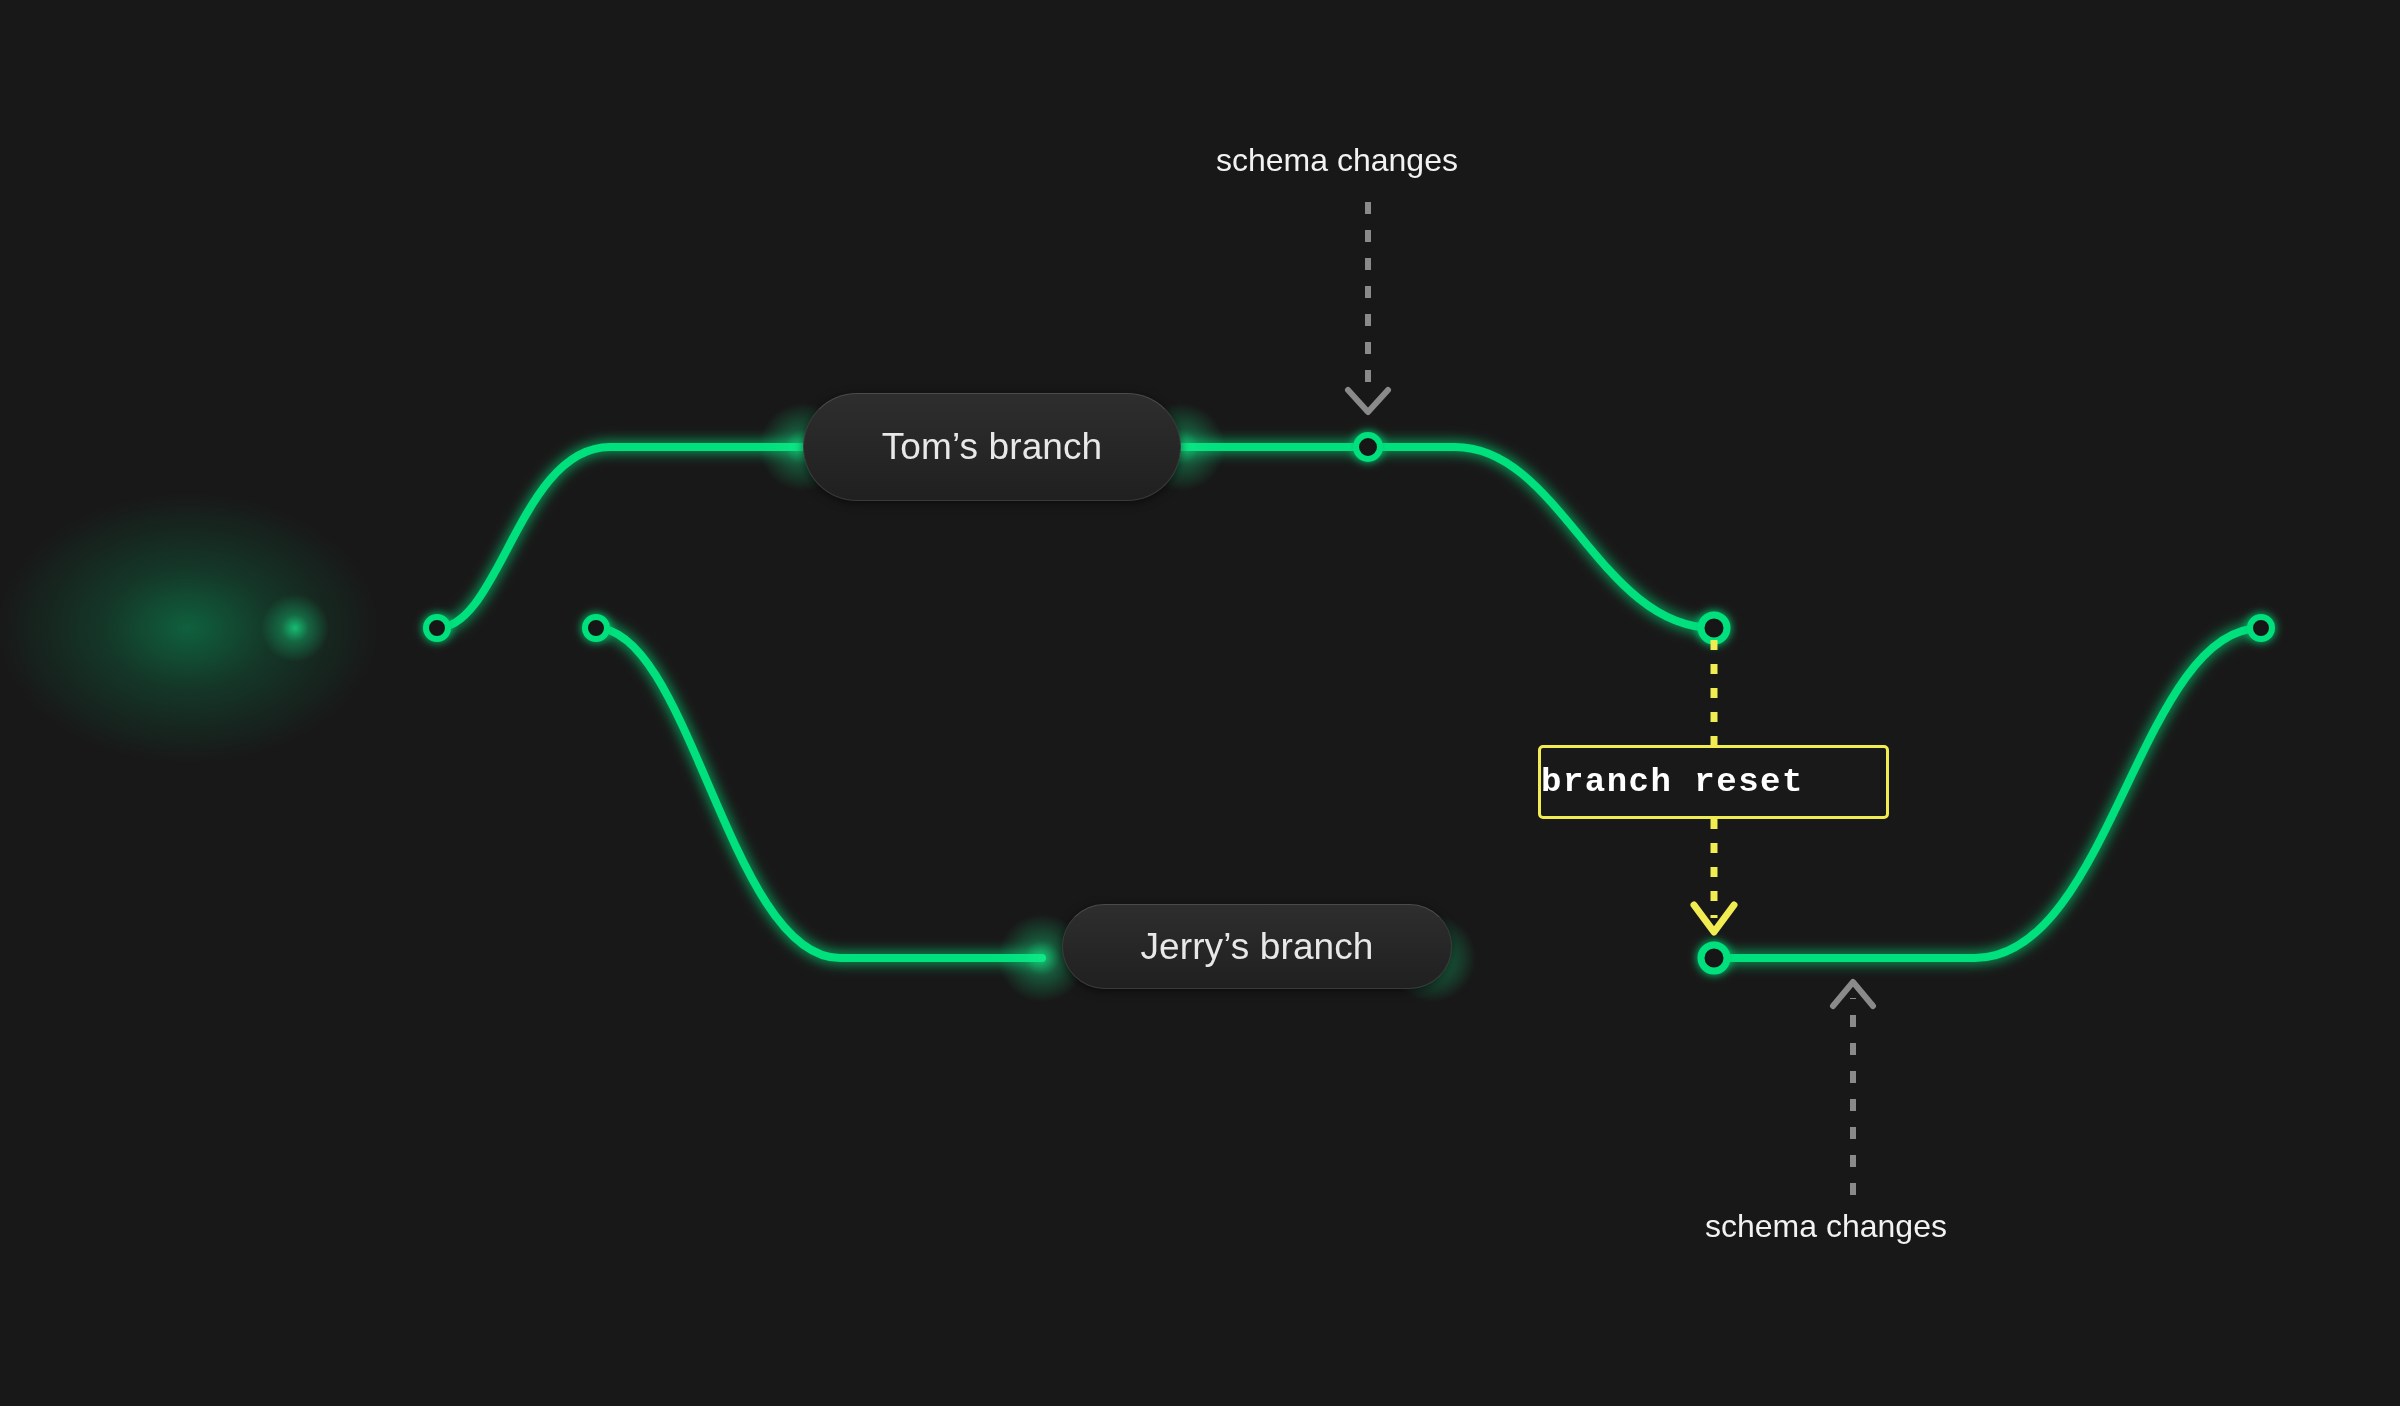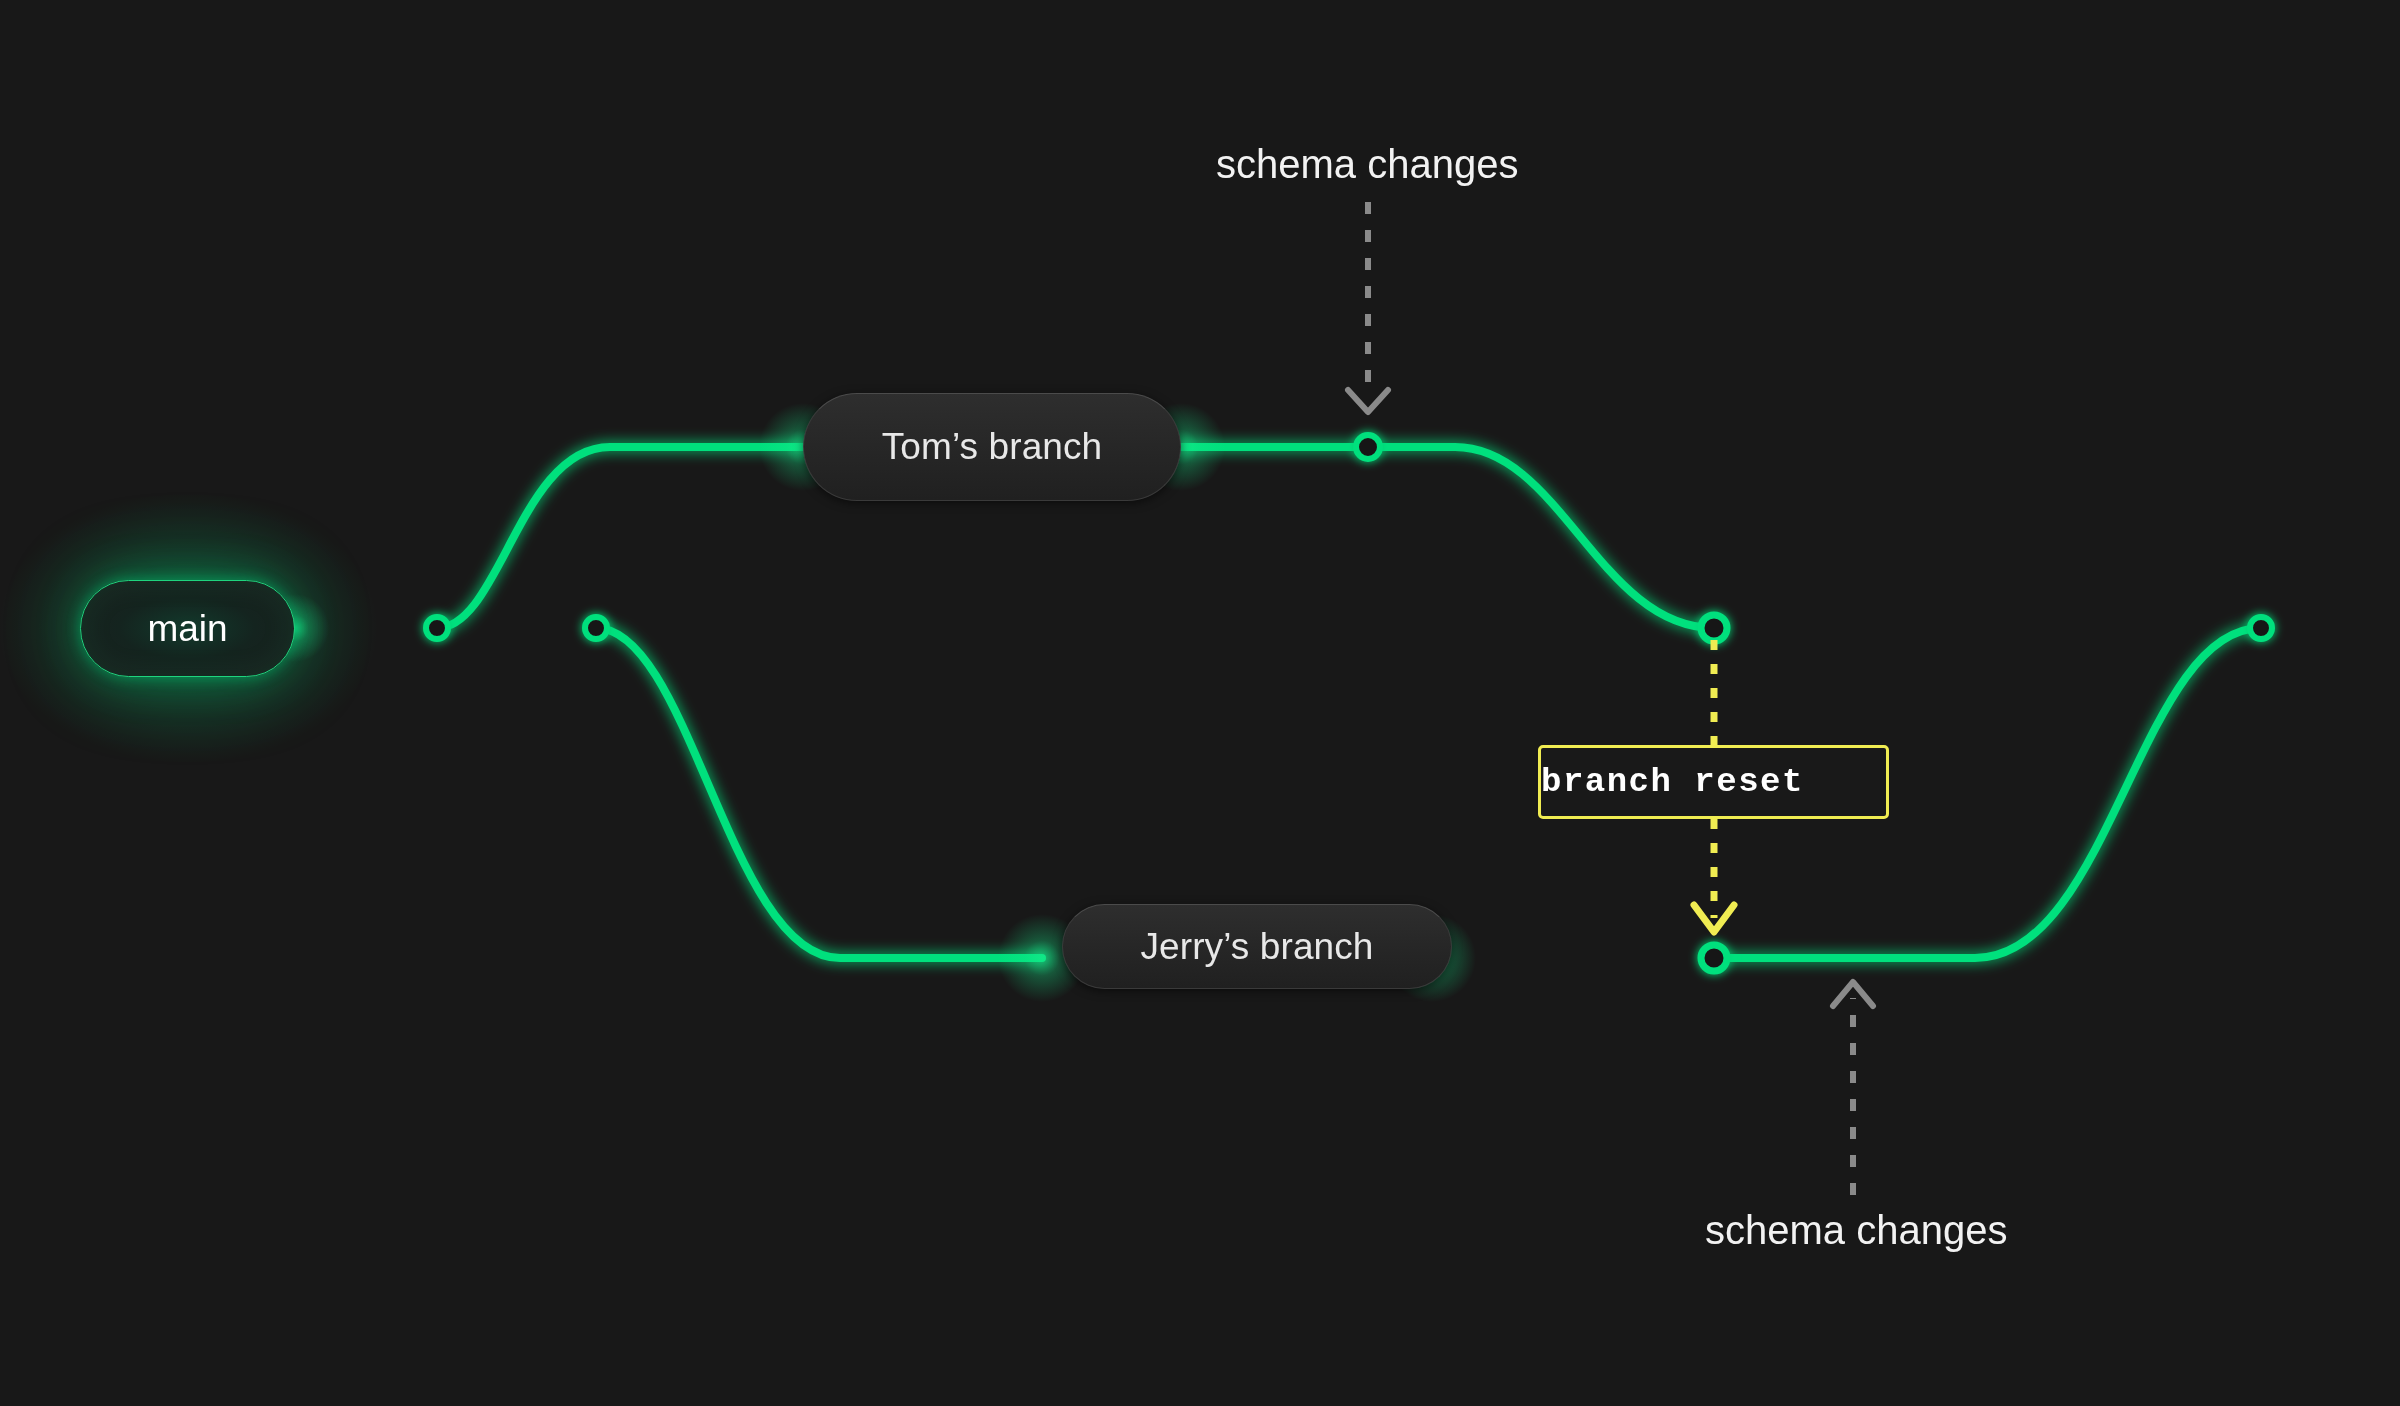--- a/index.html
+++ b/index.html
@@ -53,21 +53,21 @@
       0 0 46px rgba(0,214,122,.30),
       0 0 92px rgba(0,214,122,.18),
       inset 0 0 30px rgba(0,214,122,.10);
   }
 
   
   .annot {
     position: absolute;
     color: #f2f2f2;
     font-family: "Liberation Sans", sans-serif;
-    font-size: 40px;
+    font-size: 32px;
     white-space: nowrap;
     user-select: none;
   }
 
   
   .reset-box {
     position: absolute;
     display: flex;
     align-items: center;
     justify-content: flex-start;
@@ -178,23 +178,20 @@
       <path d="M 1833 1006 L 1853 982 L 1873 1006" fill="none" stroke="#8a8a8a" stroke-width="6" stroke-linecap="round" stroke-linejoin="round"></path>
     </g>
 
     <g>
       <line x1="1714" y1="640" x2="1714" y2="745" stroke="#f0ec52" stroke-width="7" stroke-dasharray="10 14"></line>
       <line x1="1714" y1="819" x2="1714" y2="918" stroke="#f0ec52" stroke-width="7" stroke-dasharray="10 14"></line>
       <path d="M 1694 905 L 1714 932 L 1734 905" fill="none" stroke="#f0ec52" stroke-width="7" stroke-linecap="round" stroke-linejoin="round"></path>
     </g>
   </svg>
 
-  <div class="pill pill-main" style="left:80px; top:580px; width:215px; height:97px;">
-    <span>main</span>
-  </div>
 
   <div class="pill pill-branch" style="left:803px; top:393px; width:378px; height:108px;">
     <span>Tom’s branch</span>
   </div>
 
   <div class="pill pill-branch" style="left:1062px; top:904px; width:390px; height:85px;">
     <span>Jerry’s branch</span>
   </div>
 
   <div class="annot" style="left:1216px; top:142px;">schema changes</div>

